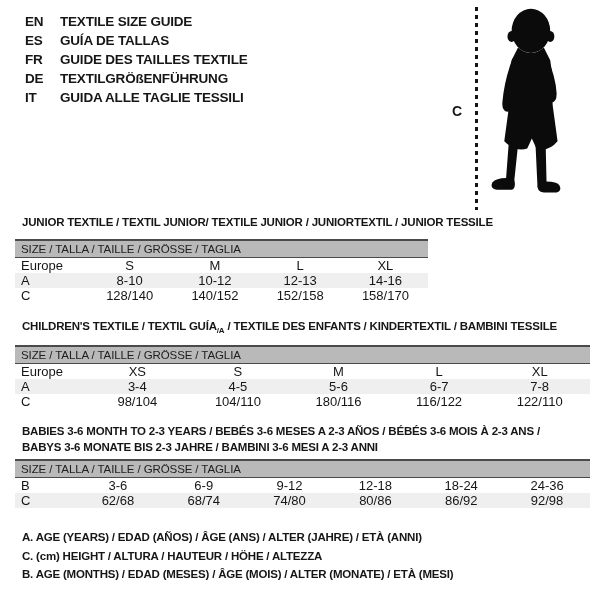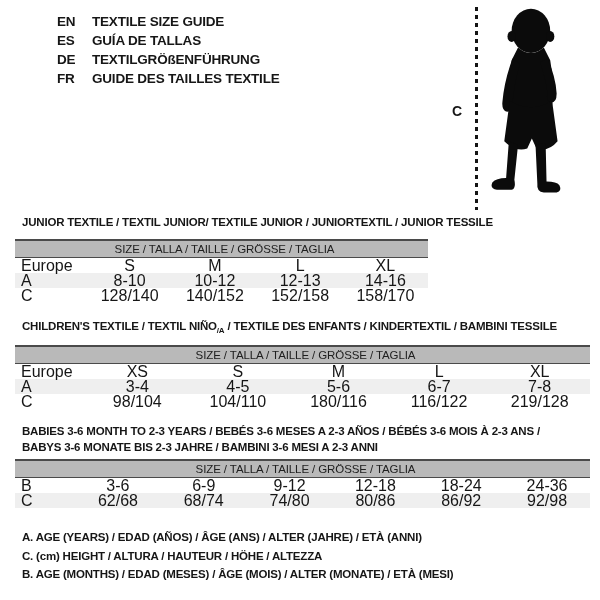--- a/index.html
+++ b/index.html
@@ -3,41 +3,41 @@
 <meta charset="utf-8">
 <style>
   html,body{margin:0;padding:0;}
   body{
     width:600px;height:600px;overflow:hidden;position:relative;
     background:#ffffff;color:#161616;
     font-family:"Liberation Sans","DejaVu Sans",sans-serif;
     -webkit-font-smoothing:antialiased;
   }
   
-  .lang-guide{position:absolute;left:25px;top:12px;margin-left:32px;}
+  .lang-guide{position:absolute;left:25px;top:12px;}
   .lang-row{display:flex;height:19px;align-items:center;
     font-weight:700;font-size:13.5px;letter-spacing:-0.2px;}
   .lang-code{width:35px;}
   
   .figure{position:absolute;left:450px;top:5px;width:128px;height:208px;}
   .height-line{position:absolute;left:25px;top:2px;width:3px;height:203px;
     background:repeating-linear-gradient(to bottom,#141414 0 4px,transparent 4px 8px);}
   .height-label{position:absolute;left:2px;top:98px;
     font-weight:700;font-size:14px;}
   .baby-svg{position:absolute;left:34px;top:2px;}
   
   .section-title{position:absolute;left:22px;
     font-weight:700;font-size:11.5px;letter-spacing:-0.2px;white-space:nowrap;}
   .section-title sub{font-size:8px;}
   .babies-title{line-height:16px;}
   .size-table{position:absolute;left:15px;border-top:2px solid #4a4a4a;}
   .size-table-header{background:#b9b9b9;height:16px;line-height:16px;
     padding-left:6px;font-size:11.5px;color:#202020;
-    border-bottom:1.5px solid #4a4a4a;letter-spacing:-0.1px;text-align:center;}
-  .trow{display:flex;height:15px;align-items:center;font-size:16px;}
+    border-bottom:1.5px solid #4a4a4a;letter-spacing:-0.1px;}
+  .trow{display:flex;height:15px;align-items:center;font-size:13px;}
   .trow .c0{padding-left:6px;}
   .w-junior .c0,.w-children .c0{width:66px;}
   .w-babies .c0{width:54px;}
   .trow .c{flex:1;text-align:center;}
   .alt{background:#efefef;}
   
   .notes{position:absolute;left:22px;top:531px;}
   .note-line{height:18.5px;font-weight:700;font-size:11.5px;
     letter-spacing:-0.2px;white-space:nowrap;}
 </style>
@@ -47,26 +47,30 @@
 <div class="lang-guide">
   <div class="lang-row">
     <span class="lang-code">EN</span>
     <span>TEXTILE SIZE GUIDE</span>
   </div>
   <div class="lang-row">
     <span class="lang-code">ES</span>
     <span>GUÍA DE TALLAS</span>
   </div>
   <div class="lang-row">
+    <span class="lang-code">FR</span>
+    <span>GUIDE DES TAILLES TEXTILE</span>
+  </div>
+  <div class="lang-row">
     <span class="lang-code">DE</span>
     <span>TEXTILGRÖßENFÜHRUNG</span>
   </div>
   <div class="lang-row">
-    <span class="lang-code">FR</span>
-    <span>GUIDE DES TAILLES TEXTILE</span>
+    <span class="lang-code">IT</span>
+    <span>GUIDA ALLE TAGLIE TESSILI</span>
   </div>
 </div>
 
 <div class="figure">
   <div class="height-line"></div>
   <div class="height-label">C</div>
   <svg class="baby-svg" width="92" height="204" viewBox="0 0 100 222" aria-hidden="true">
     <g fill="#0b0b0b">
       <ellipse cx="51" cy="26" rx="21" ry="24"></ellipse>
       <ellipse cx="30" cy="32" rx="4.5" ry="6"></ellipse>
@@ -100,21 +104,21 @@
   </div>
   <div class="trow">
     <span class="c0">C</span>
     <span class="c">128/140</span>
     <span class="c">140/152</span>
     <span class="c">152/158</span>
     <span class="c">158/170</span>
   </div>
 </div>
 
-<div class="section-title" style="top:320px;"><span>CHILDREN'S TEXTILE / TEXTIL NIÑO</span><sub>/A</sub><span> / TEXTILE DES ENFANTS / KINDERTEXTIL / BAMBINI TESSILE</span></div>
+<div class="section-title" style="top:320px;"><span>CHILDREN'S TEXTILE / TEXTIL GUÍA</span><sub>/A</sub><span> / TEXTILE DES ENFANTS / KINDERTEXTIL / BAMBINI TESSILE</span></div>
 <div class="size-table w-children" style="top:345px;width:575px;">
   <div class="size-table-header">SIZE / TALLA / TAILLE / GRÖSSE / TAGLIA</div>
   <div class="trow">
     <span class="c0">Europe</span>
     <span class="c">XS</span>
     <span class="c">S</span>
     <span class="c">M</span>
     <span class="c">L</span>
     <span class="c">XL</span>
   </div>
@@ -125,21 +129,21 @@
     <span class="c">5-6</span>
     <span class="c">6-7</span>
     <span class="c">7-8</span>
   </div>
   <div class="trow">
     <span class="c0">C</span>
     <span class="c">98/104</span>
     <span class="c">104/110</span>
     <span class="c">180/116</span>
     <span class="c">116/122</span>
-    <span class="c">219/128</span>
+    <span class="c">122/110</span>
   </div>
 </div>
 
 <div class="section-title babies-title" style="top:423px;">
   <div>BABIES 3-6 MONTH TO 2-3 YEARS / BEBÉS 3-6 MESES A 2-3 AÑOS / BÉBÉS 3-6 MOIS À 2-3 ANS /</div>
   <div>BABYS 3-6 MONATE BIS 2-3 JAHRE / BAMBINI 3-6 MESI A 2-3 ANNI</div>
 </div>
 <div class="size-table w-babies" style="top:459px;width:575px;">
   <div class="size-table-header">SIZE / TALLA / TAILLE / GRÖSSE / TAGLIA</div>
   <div class="trow">

